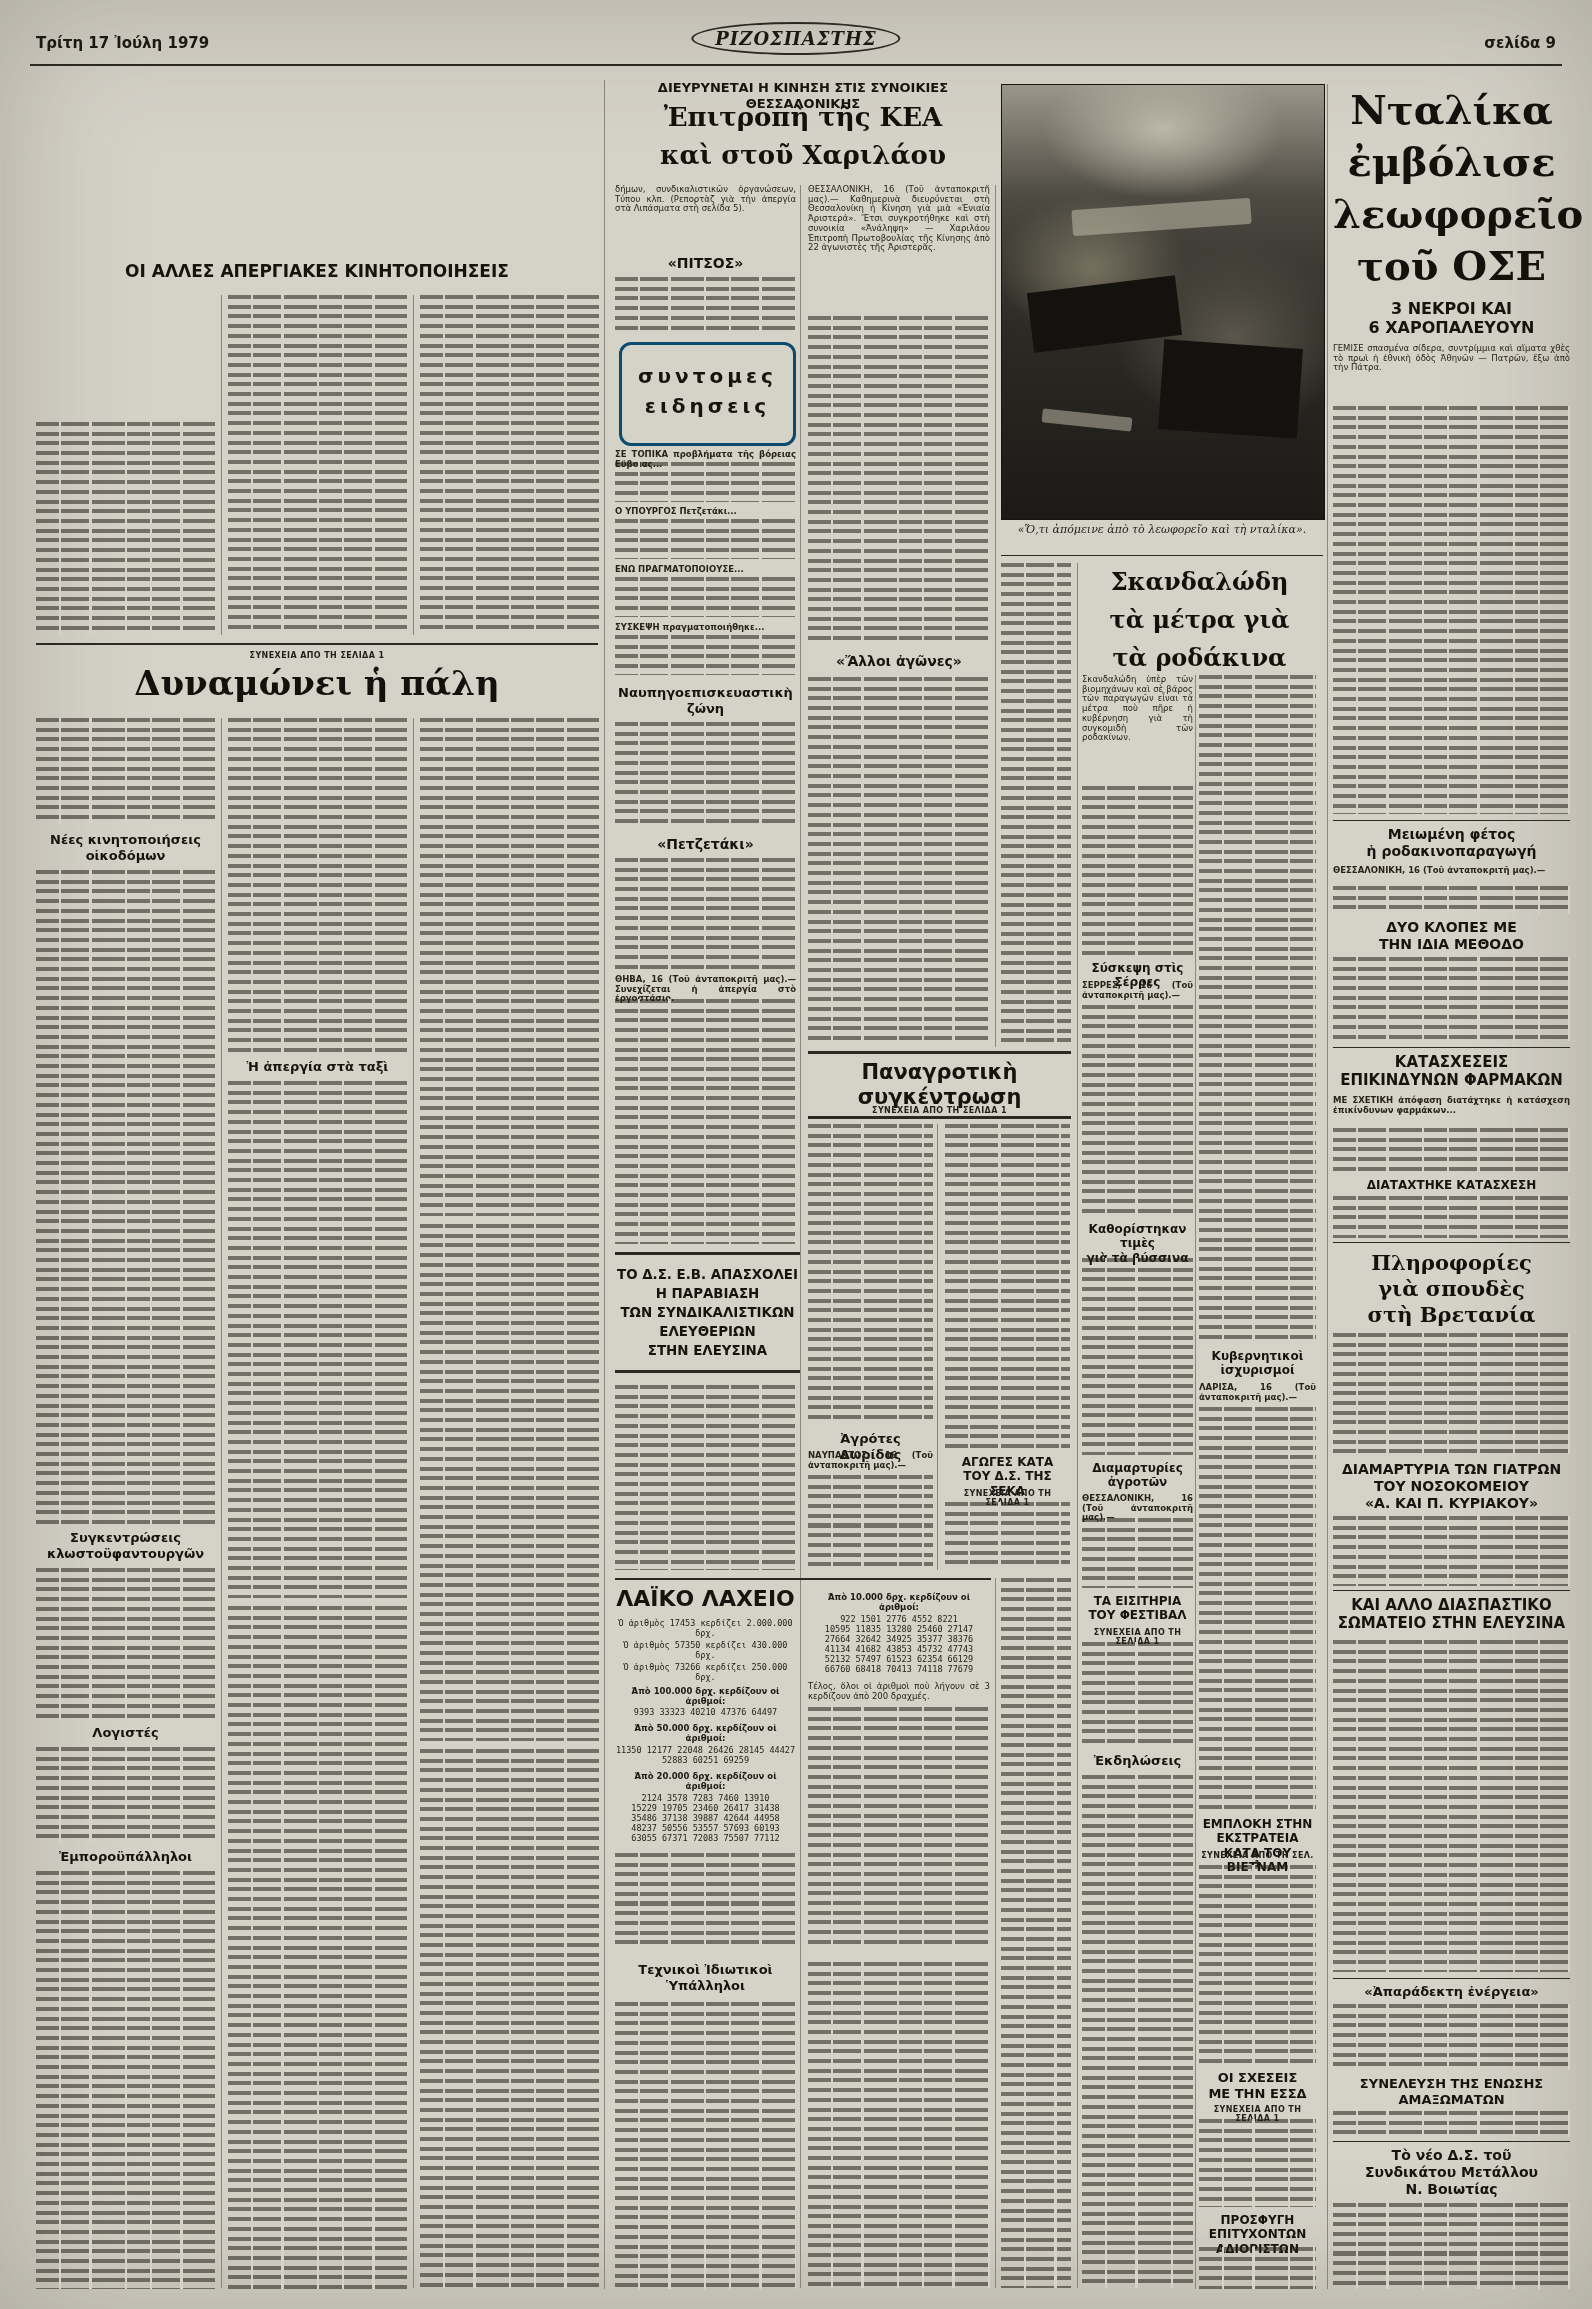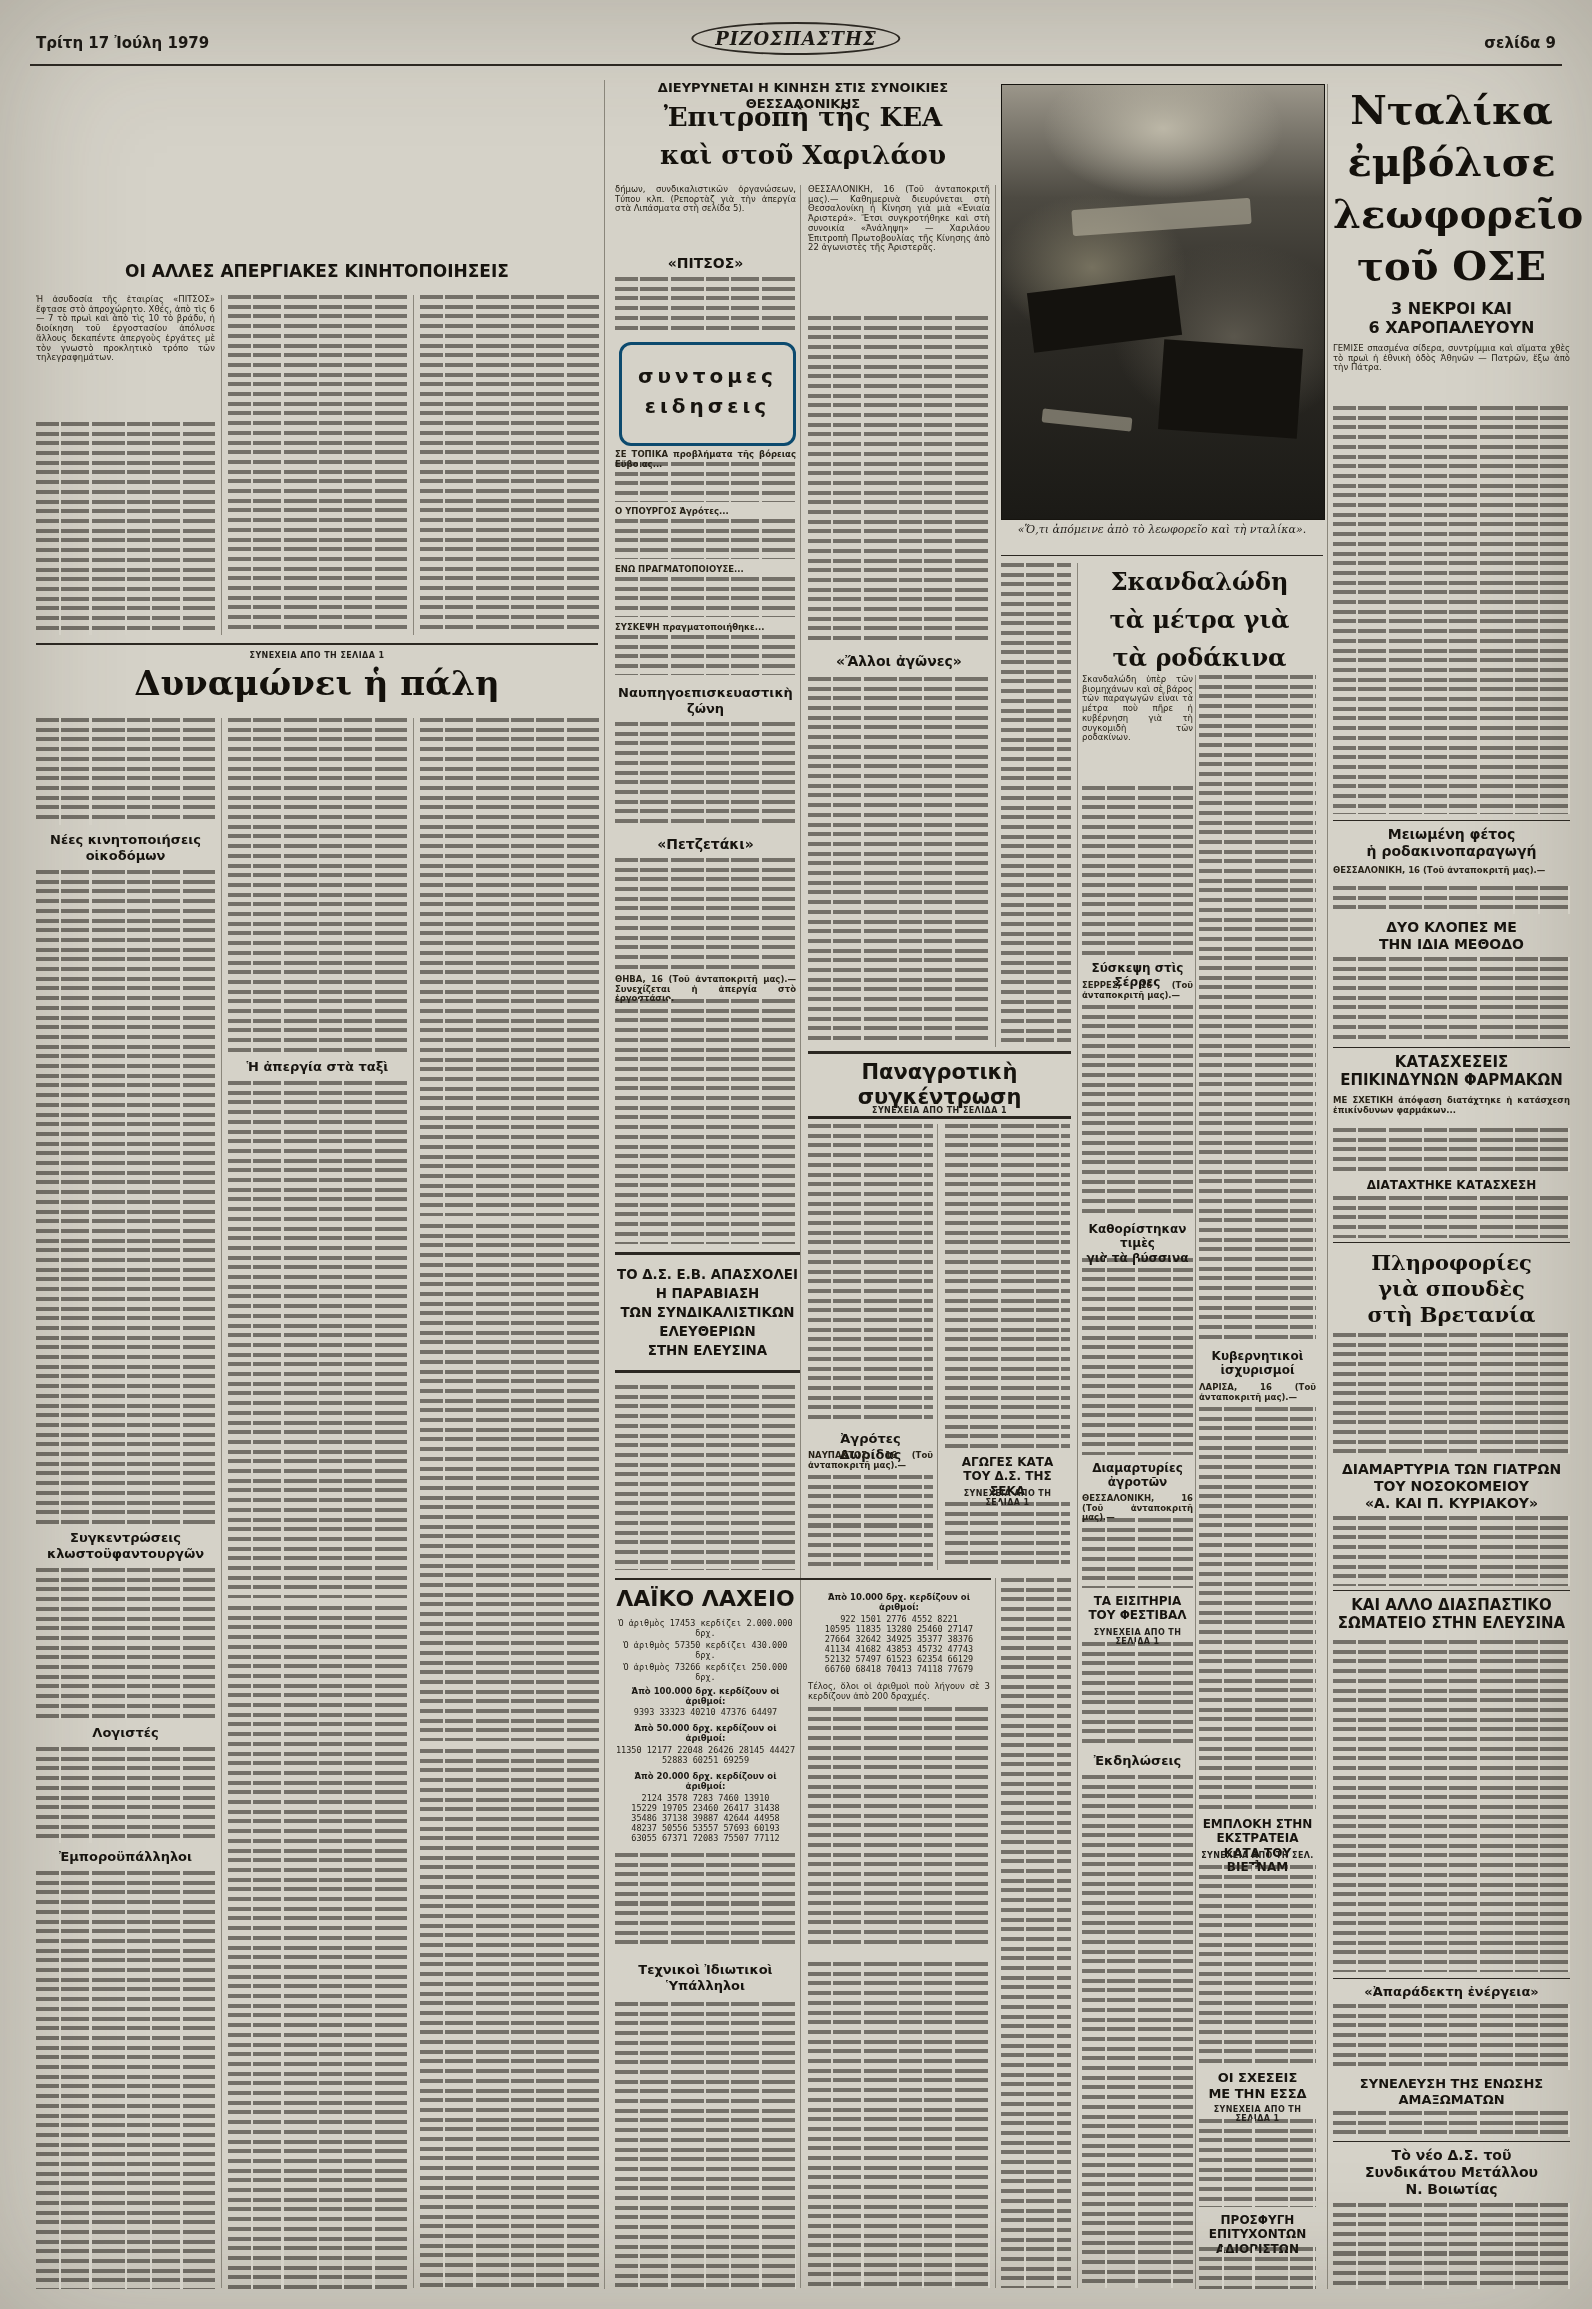--- a/index.html
+++ b/index.html
@@ -70,21 +70,20 @@
   <div class="vr" style="left:604px;top:80px;height:2209px;"></div>
   <div class="vr" style="left:800px;top:185px;height:2103px;"></div>
   <div class="vr" style="left:995px;top:185px;height:862px;"></div>
   <div class="vr" style="left:995px;top:1578px;height:710px;"></div>
   <div class="vr" style="left:1077px;top:563px;height:1725px;"></div>
   <div class="vr" style="left:1195px;top:675px;height:1614px;"></div>
   <div class="vr" style="left:1327px;top:84px;height:2205px;"></div>
   <div class="vr" style="left:937px;top:1124px;height:446px;"></div>
 
   <div class="abs sh s17" style="left:36px;top:261px;width:562px;">ΟΙ ΑΛΛΕΣ ΑΠΕΡΓΙΑΚΕΣ ΚΙΝΗΤΟΠΟΙΗΣΕΙΣ</div>
-  <div class="abs bd" style="left:36px;top:295px;width:179px;height:121px;">Ἡ ἀσυδοσία τῆς ἑταιρίας «ΠΙΤΣΟΣ» ἔφτασε στὸ ἀπροχώρητο. Χθές, ἀπὸ τὶς 6 — 7 τὸ πρωὶ καὶ ἀπὸ τὶς 10 τὸ βράδυ, ἡ διοίκηση τοῦ ἐργοστασίου ἀπόλυσε ἄλλους δεκαπέντε ἀπεργοὺς ἐργάτες μὲ τὸν γνωστὸ προκλητικὸ τρόπο τῶν τηλεγραφημάτων.</div>
   <div class="ft" style="left:36px;top:422px;width:179px;height:213px;"></div>
   <div class="ft" style="left:228px;top:295px;width:179px;height:340px;"></div>
   <div class="ft" style="left:420px;top:295px;width:179px;height:340px;"></div>
 
   <div class="hrl" style="left:36px;top:643px;width:562px;height:2px;"></div>
   <div class="abs cont" style="left:36px;top:651px;width:562px;">ΣΥΝΕΧΕΙΑ ΑΠΟ ΤΗ ΣΕΛΙΔΑ 1</div>
   <div class="abs hser" style="left:36px;top:663px;width:562px;font-size:34px;line-height:40px;text-align:center;">Δυναμώνει ἡ πάλη</div>
 
   <div class="ft" style="left:36px;top:718px;width:179px;height:107px;"></div>
   <div class="abs sh s13 pre" style="left:36px;top:832px;width:179px;">Νέες κινητοποιήσεις
@@ -114,21 +113,21 @@
   <div class="abs bd" style="left:615px;top:185px;width:181px;height:64px;">δήμων, συνδικαλιστικῶν ὀργανώσεων, Τύπου κλπ. (Ρεπορτὰζ γιὰ τὴν ἀπεργία στὰ Λιπάσματα στὴ σελίδα 5).</div>
   <div class="abs sh s14" style="left:615px;top:255px;width:181px;">«ΠΙΤΣΟΣ»</div>
   <div class="ft" style="left:615px;top:277px;width:181px;height:58px;"></div>
 
   <div class="abs box-round" style="left:619px;top:342px;width:171px;height:98px;">
     <div class="sh pre" style="font-size:20px;line-height:30px;letter-spacing:4px;padding-top:16px;">συντομες
 ειδησεις</div>
   </div>
   <div class="abs bd bdb" style="left:615px;top:450px;width:181px;">ΣΕ ΤΟΠΙΚΑ προβλήματα τῆς βόρειας Εὔβοιας...</div>
   <div class="ft" style="left:615px;top:462px;width:181px;height:40px;"></div>
-  <div class="abs bd bdb" style="left:615px;top:507px;width:181px;">Ο ΥΠΟΥΡΓΟΣ Ἀγρότες...</div>
+  <div class="abs bd bdb" style="left:615px;top:507px;width:181px;">Ο ΥΠΟΥΡΓΟΣ Πετζετάκι...</div>
   <div class="ft" style="left:615px;top:519px;width:181px;height:40px;"></div>
   <div class="abs bd bdb" style="left:615px;top:565px;width:181px;">ΕΝΩ ΠΡΑΓΜΑΤΟΠΟΙΟΥΣΕ...</div>
   <div class="ft" style="left:615px;top:577px;width:181px;height:40px;"></div>
   <div class="abs bd bdb" style="left:615px;top:623px;width:181px;">ΣΥΣΚΕΨΗ πραγματοποιήθηκε...</div>
   <div class="ft" style="left:615px;top:635px;width:181px;height:40px;"></div>
 
   <div class="abs sh s13 pre" style="left:615px;top:685px;width:181px;">Ναυπηγοεπισκευαστικὴ
 ζώνη</div>
   <div class="ft" style="left:615px;top:722px;width:181px;height:107px;"></div>
   <div class="abs sh s14" style="left:615px;top:836px;width:181px;">«Πετζετάκι»</div>

